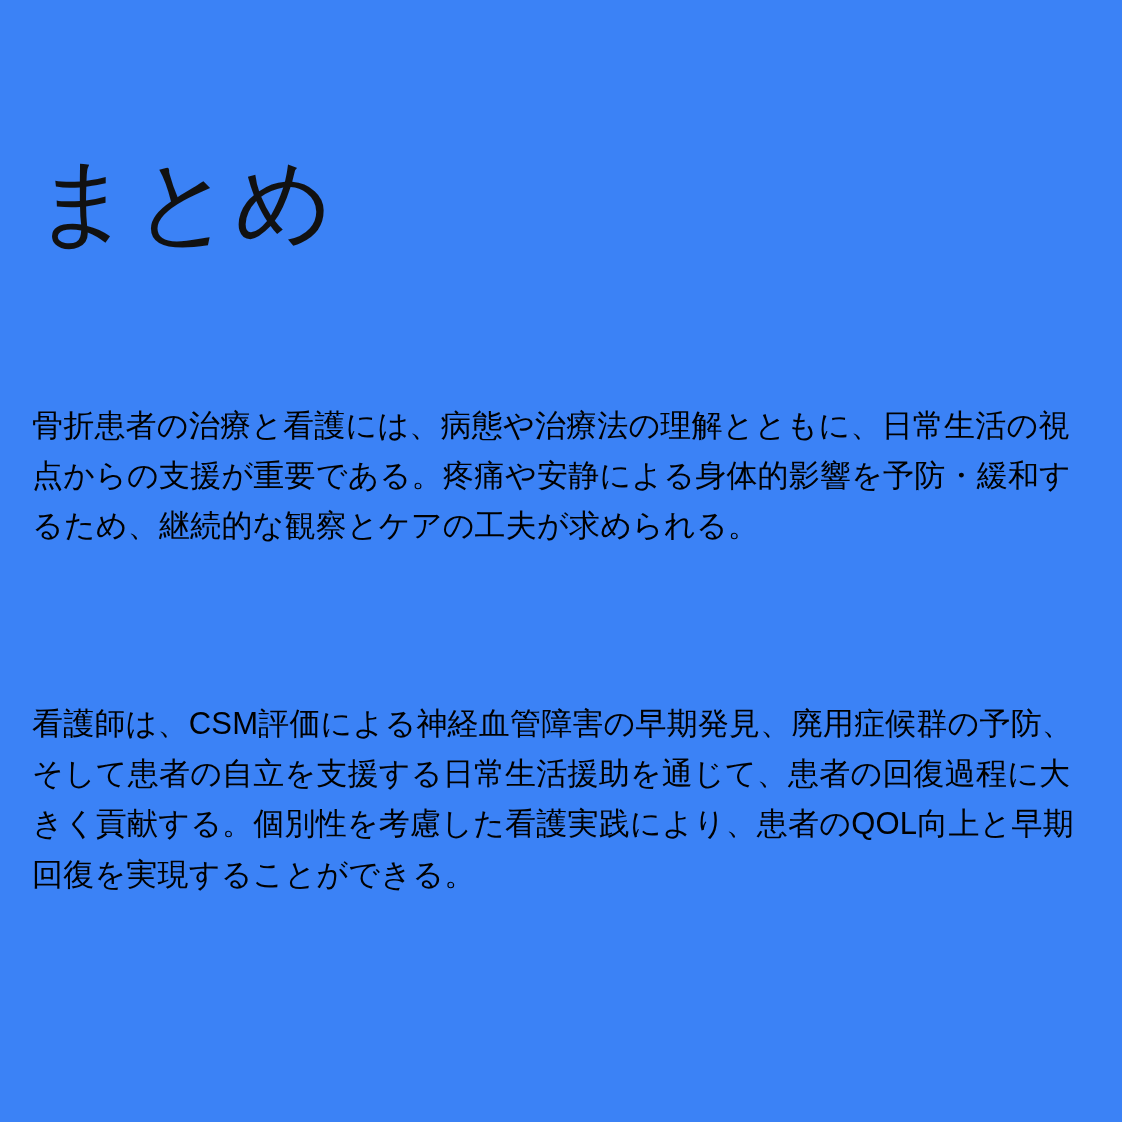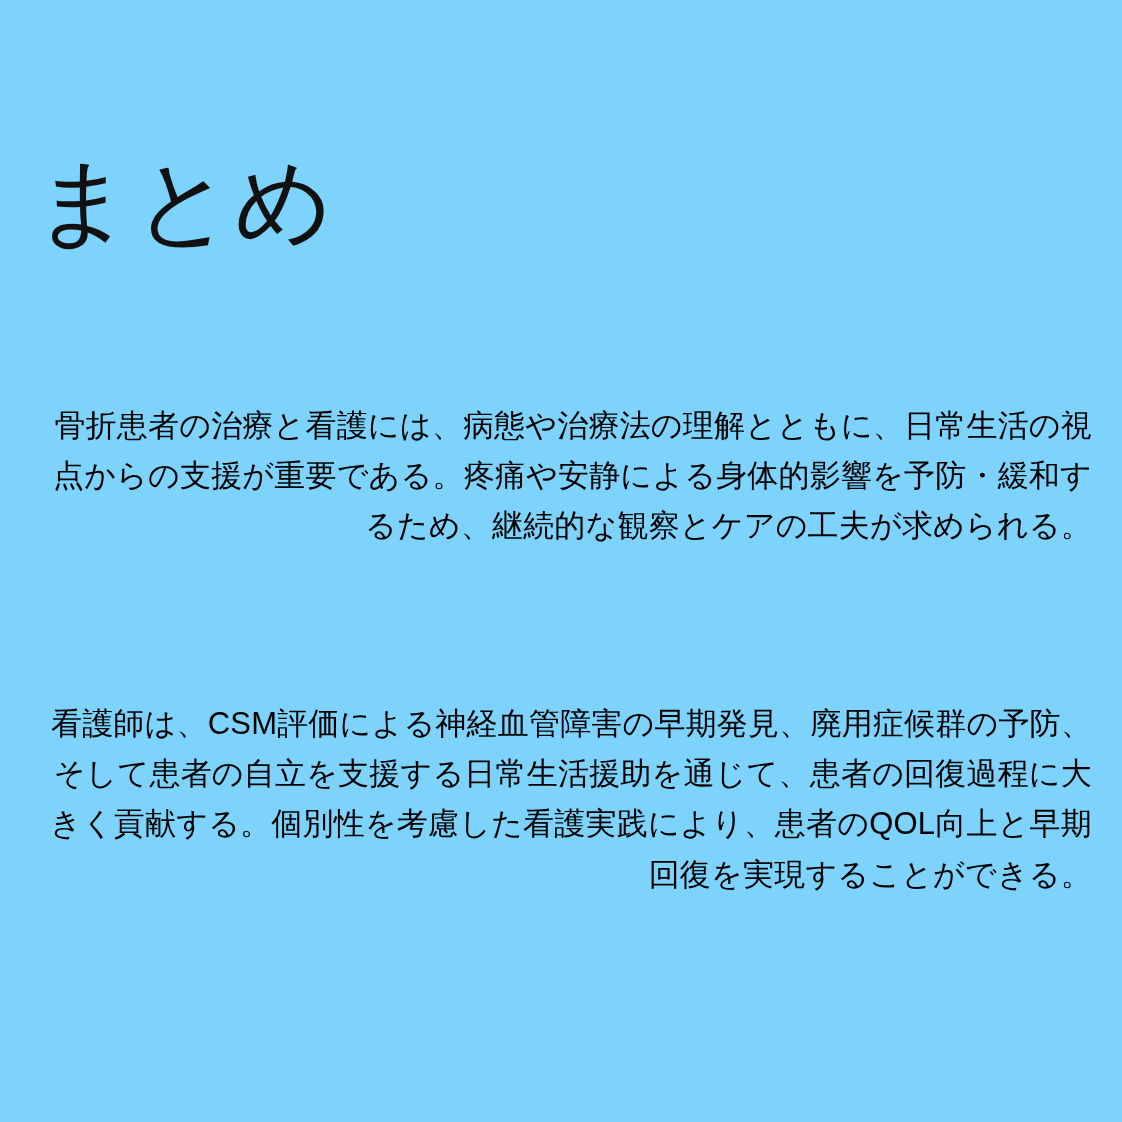--- a/index.html
+++ b/index.html
@@ -4,21 +4,21 @@
 <style>
   html, body {
     margin: 0;
     padding: 0;
     background: #ffffff;
   }
   .slide {
     position: relative;
     width: 1122px;
     height: 1122px;
-    background: #7dd3fc;
+    background: #3b82f6;
     overflow: hidden;
     font-family: "Liberation Sans", "DejaVu Sans", sans-serif;
     color: #000000;
   }
   .slide-title {
     position: absolute;
     left: 34px;
     top: 78px;
     font-size: 96px;
     line-height: 1.25;
@@ -32,21 +32,21 @@
     left: 32px;
     width: 1060px;
   }
   .body-block.first { top: 370px; }
   .body-block.second { top: 668px; }
   .body-para {
     font-size: 31px;
     line-height: 1.62;
     font-weight: 400;
     color: #000000;
-    text-align: right;
+    text-align: left;
     letter-spacing: 0.2px;
   }
 </style>
 </head>
 <body>
 
 <div class="slide">
 
   <h1 class="slide-title">まとめ</h1>
 

